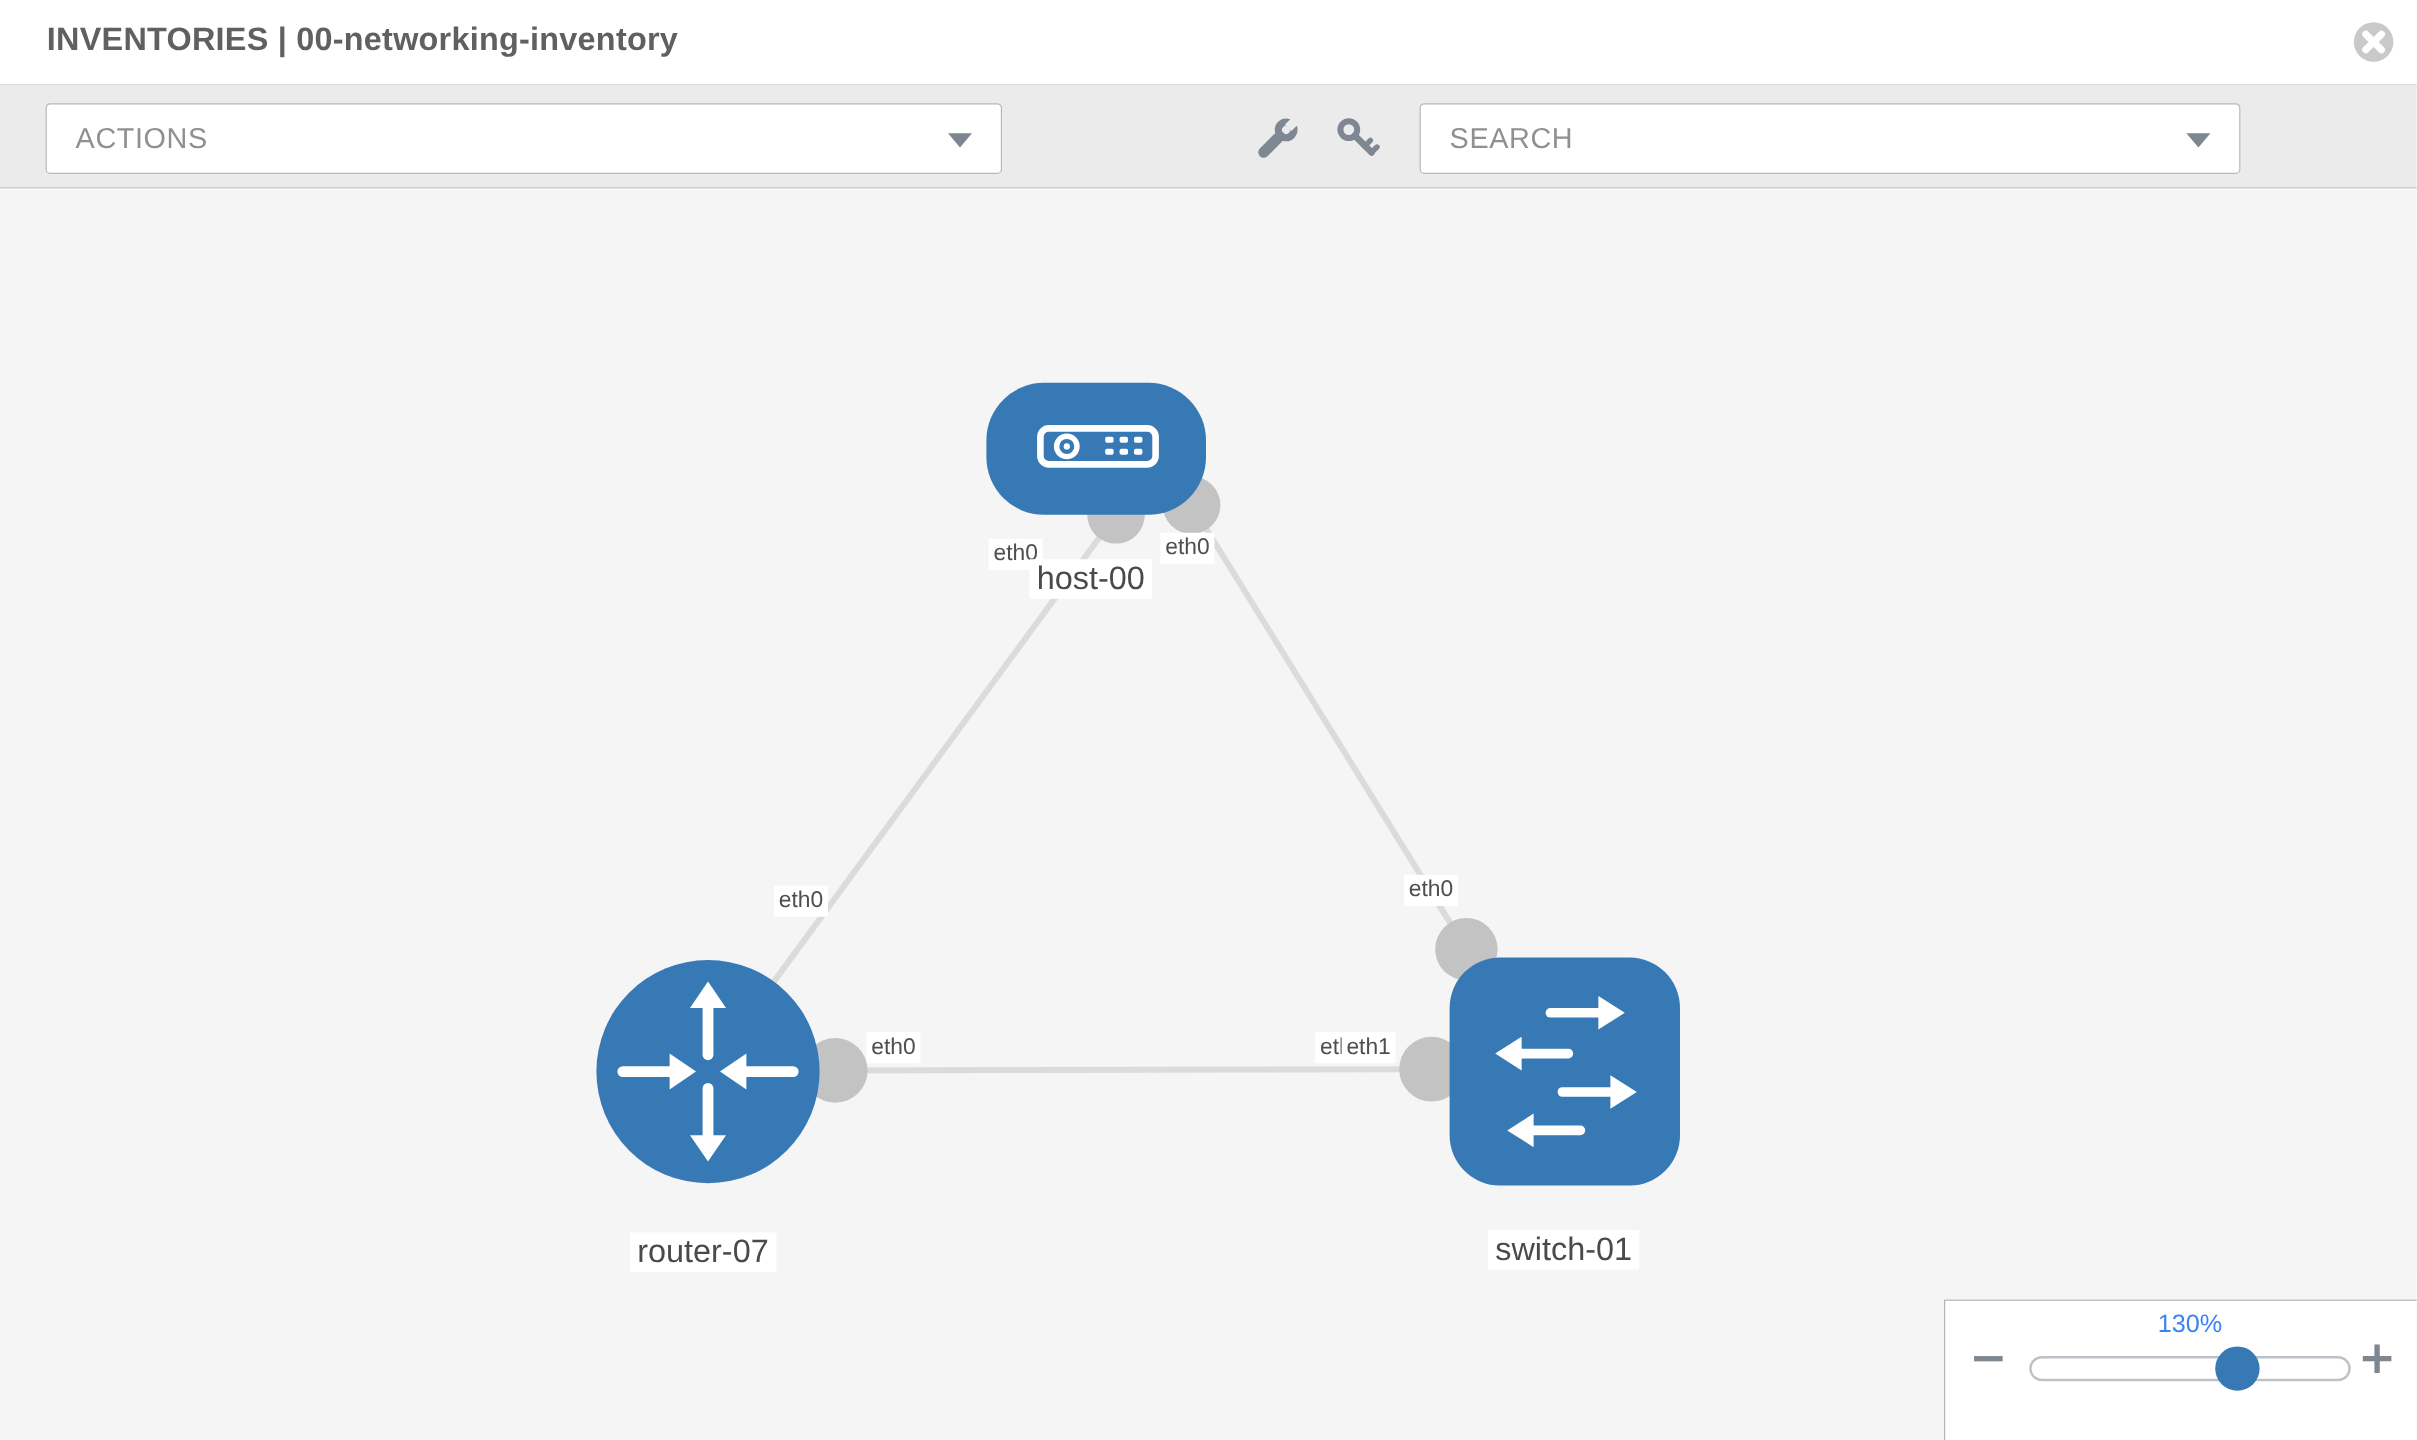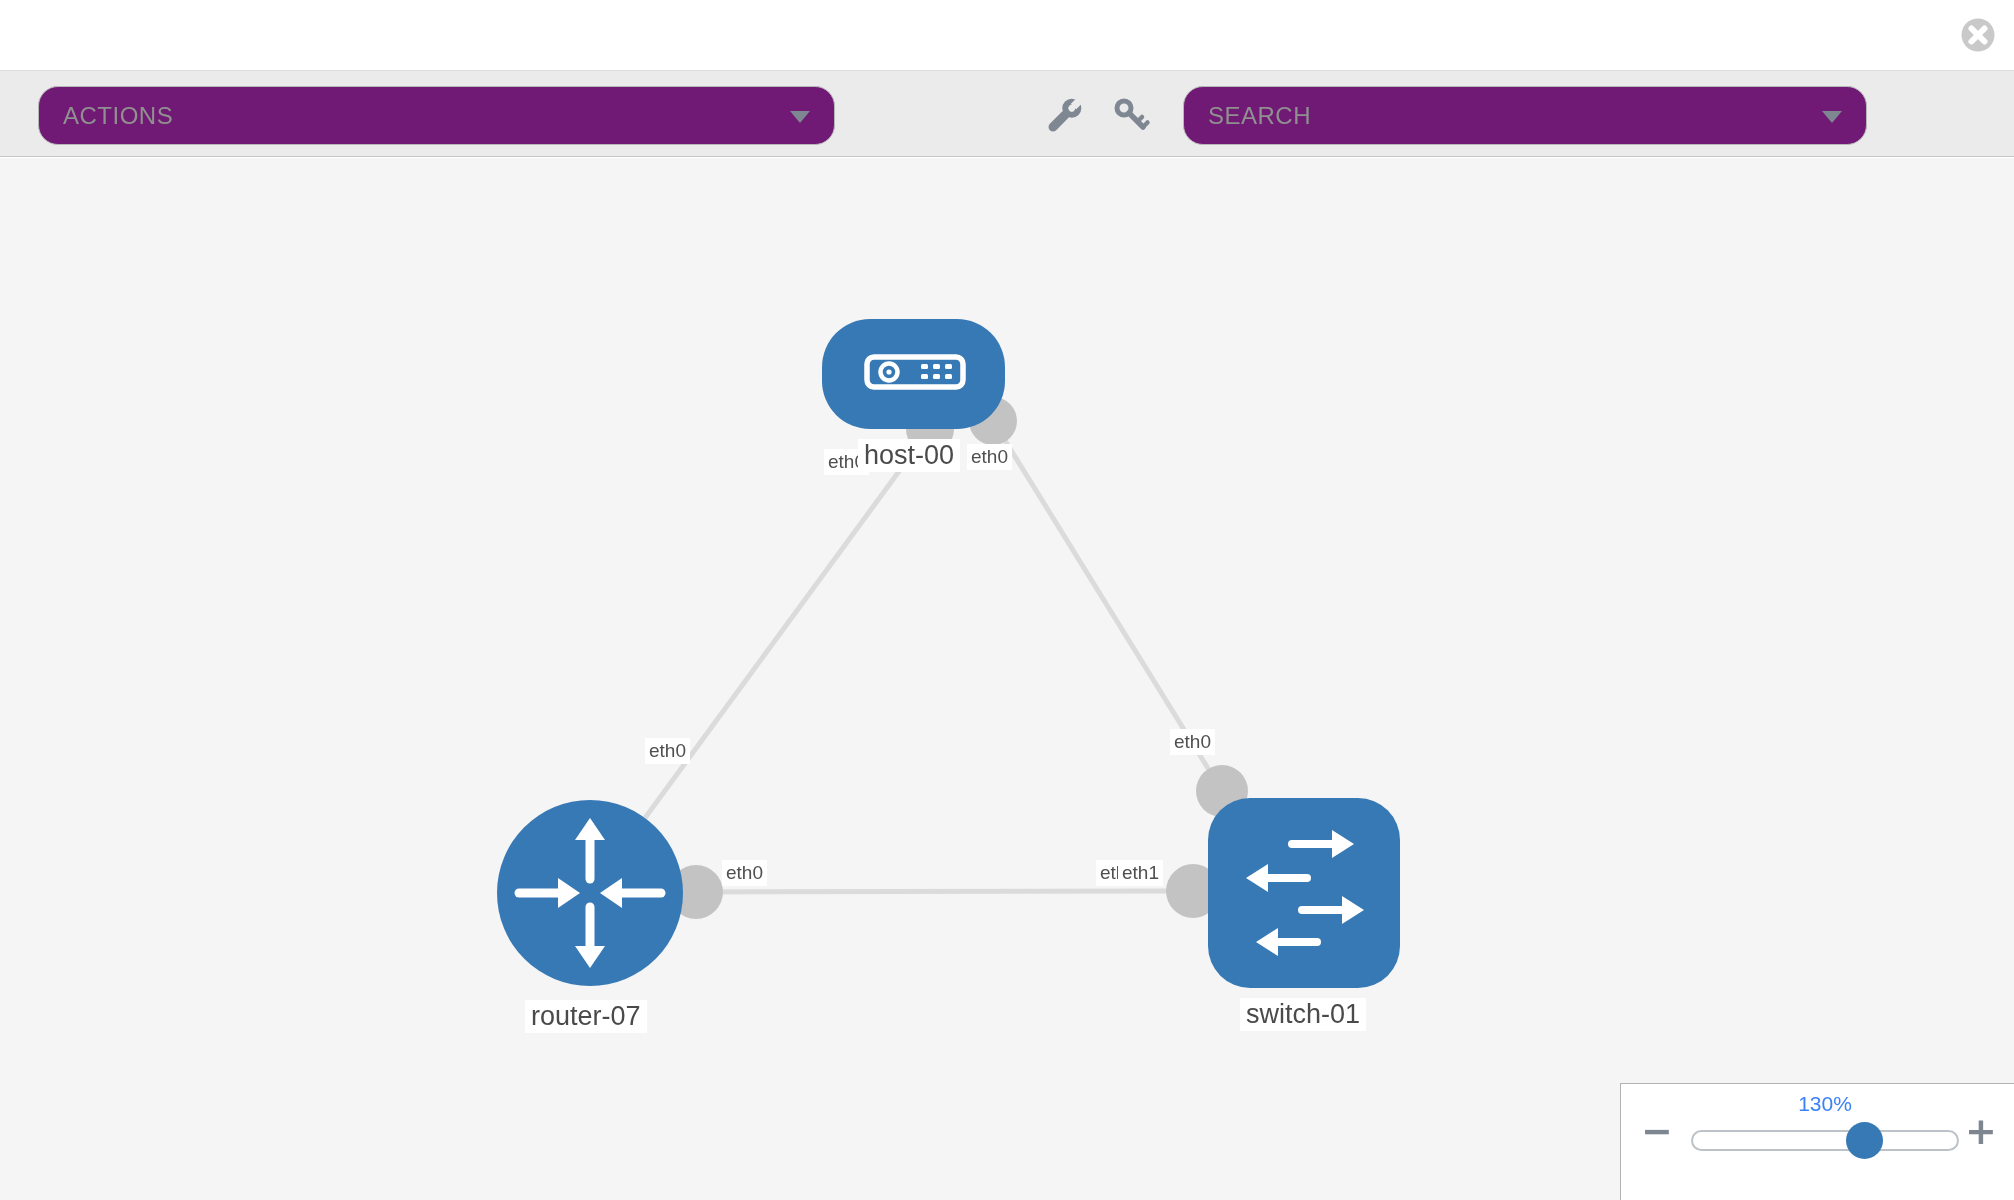--- a/index.html
+++ b/index.html
@@ -7,51 +7,52 @@
   body { font-family:"Liberation Sans","DejaVu Sans",sans-serif; background:#fff; }
   .app { position:relative; width:2014px; height:1200px; overflow:hidden; background:#fff; }
 
   
   .hdr { position:absolute; left:0; top:0; width:2014px; height:70px; background:#fff; }
   .hdr h1 { position:absolute; left:39px; top:18px; font-size:27px; font-weight:bold; color:#606060; letter-spacing:0.2px; }
   .close-btn { position:absolute; right:18px; top:17px; width:36px; height:36px; border:none; background:transparent; cursor:pointer; }
 
   
   .tbar { position:absolute; left:0; top:70px; width:2014px; height:87px; background:#ebebeb; border-top:1px solid #dedede; border-bottom:1px solid #c6c6c6; }
-  .select { position:absolute; top:15px; height:59px; background:#701a75; border:1px solid #b8b8b8; border-radius:20px; display:flex; align-items:center; padding:0 24px; cursor:pointer; }
+  .select { position:absolute; top:15px; height:59px; background:#ffffff; border:1px solid #b8b8b8; border-radius:4px; display:flex; align-items:center; padding:0 24px; cursor:pointer; }
   .select .lbl { font-size:24px; color:#909090; letter-spacing:0.5px; }
   .select .caret { position:absolute; right:24px; top:24px; width:0; height:0; border-left:10px solid transparent; border-right:10px solid transparent; border-top:12px solid #7e8692; }
   .sel-actions { left:38px; width:797px; }
   .sel-search { left:1183px; width:684px; }
   .icw { position:absolute; top:24px; width:44px; height:42px; cursor:pointer; background:transparent; border:none; }
   .icw.wrench { left:1042px; }
   .icw.key { left:1110px; }
 
   
   .canvas { position:absolute; left:0; top:158px; width:2014px; height:1042px; background:#f5f5f6; overflow:hidden; }
   .canvas svg.topo { position:absolute; left:0; top:0; }
 
   .iflabel { position:absolute; background:#fff; color:#4f4f4f; font-size:19px; line-height:24px; padding:1px 4px; white-space:nowrap; }
-  .nodelabel { position:absolute; background:#fff; color:#4a4a4a; font-size:27px; line-height:33px; padding:0 6px; white-space:nowrap; }
+  .nodelabel { position:absolute; background:#fff; color:#4a4a4a; font-size:27px; line-height:33px; padding:0 6px; white-space:nowrap;margin-top:27px; }
 
   
   .zoompanel { position:absolute; left:1620px; top:925px; width:400px; height:125px; background:#fff; border:1px solid #b3b3b3; }
   .zoomlevel { position:absolute; left:70px; top:8px; width:268px; text-align:center; font-size:21px; color:#3b82f6; }
   .zbtn { position:absolute; top:28px; font-size:38px; font-weight:bold; color:#7e8790; background:transparent; border:none; cursor:pointer; line-height:38px; font-family:"DejaVu Sans",sans-serif; }
   .zminus { left:20px; }
   .zplus { left:344px; }
   .ztrack { position:absolute; left:70px; top:46px; width:268px; height:21px; background:#fff; border:2px solid #bcc2c7; border-radius:12px; cursor:pointer; }
   .zhandle { position:absolute; left:225px; top:38px; width:37px; height:37px; border-radius:50%; background:#3779b5; cursor:grab; }
 </style>
 </head>
 <body>
 
 <div class="app">
 
   <div class="hdr">
+    <h1>INVENTORIES | 00-networking-inventory</h1>
     <button class="close-btn">
       <svg width="36" height="36" viewBox="0 0 36 36">
         <circle cx="18" cy="18" r="16.5" fill="#c9c9c9"></circle>
         <line x1="11.5" y1="11.5" x2="24.5" y2="24.5" stroke="#fff" stroke-width="6" stroke-linecap="round"></line>
         <line x1="24.5" y1="11.5" x2="11.5" y2="24.5" stroke="#fff" stroke-width="6" stroke-linecap="round"></line>
       </svg>
     </button>
   </div>
 
   <div class="tbar">

